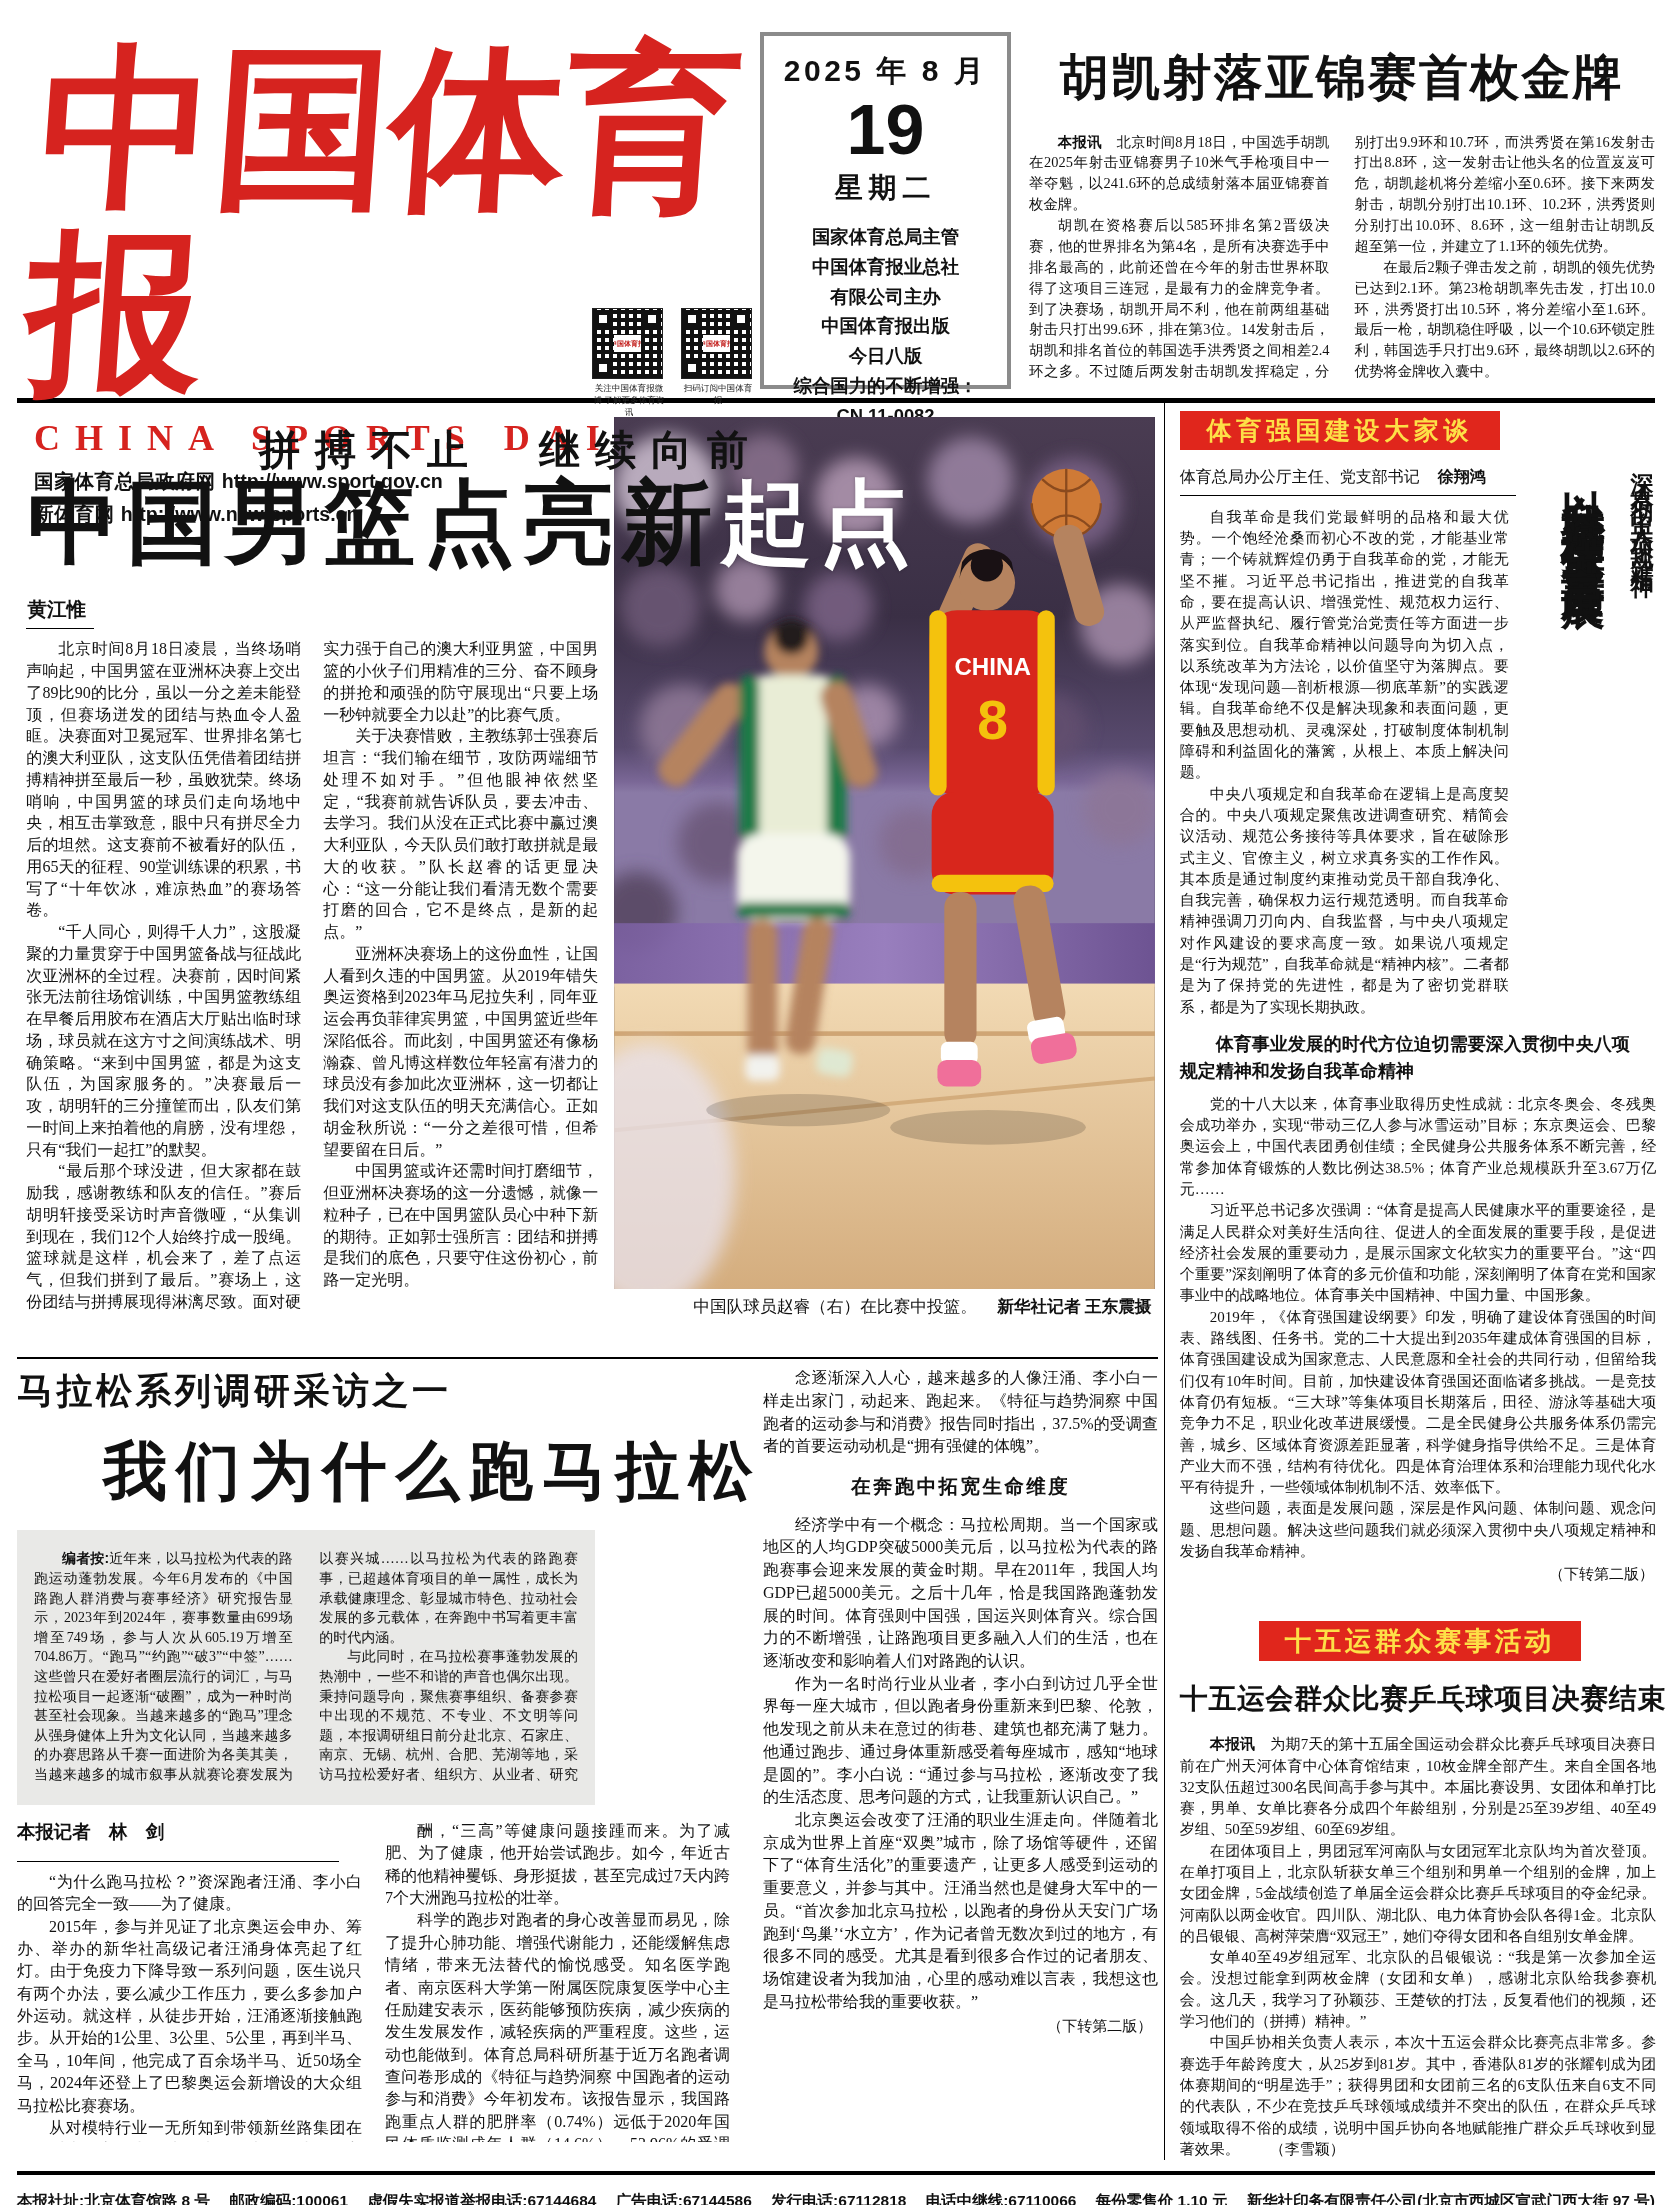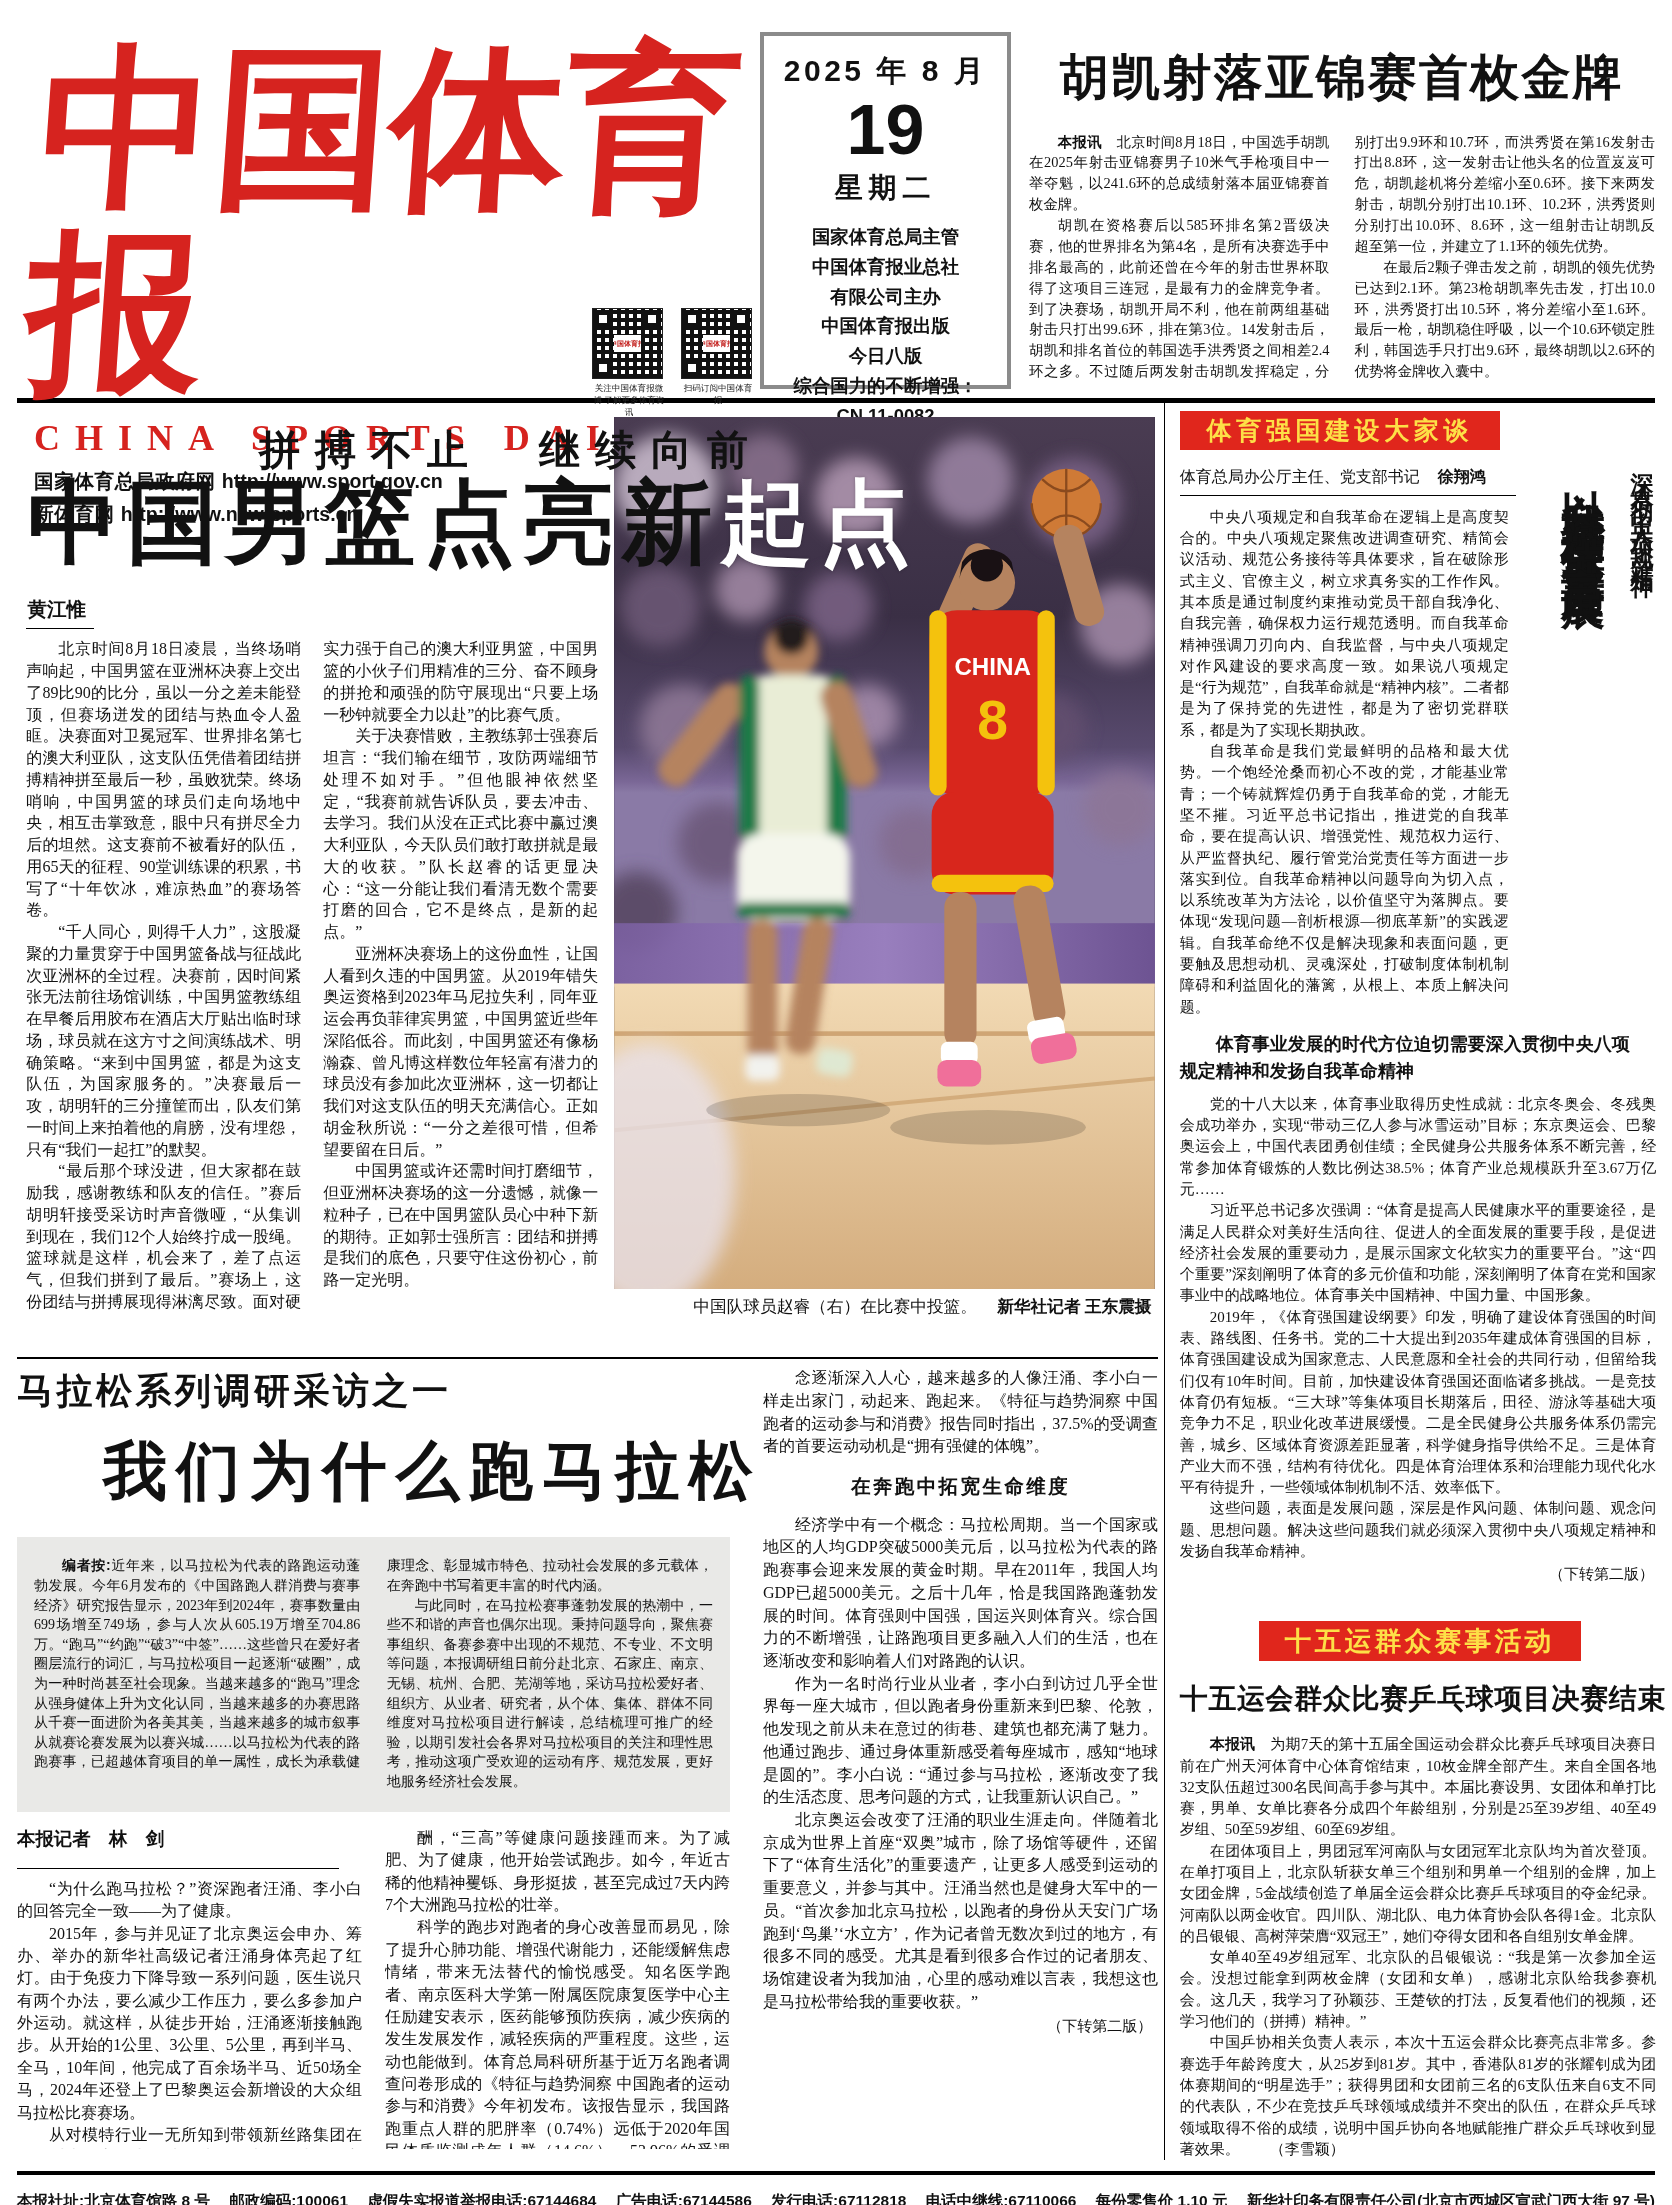--- a/index.html
+++ b/index.html
@@ -93,21 +93,21 @@
     margin:37px auto 0 auto; }
   .headline2 { margin-top:19.6px; text-align:center; font-size:28px; font-weight:900;
     letter-spacing:0.6px; white-space:nowrap; }
   .article2 { margin-top:16px; font-size:15px; line-height:1.42; text-align:justify; margin-right:3.5px; }
   
   .marathon { display:flex; padding-top:8px; height:792px; overflow:hidden; }
   .mara-left { width:723px; }
   .mara-kicker { font-size:36px; font-weight:900; letter-spacing:3.5px; }
   .mara-title { margin-top:11.5px; margin-left:86px; font-size:64px; font-weight:900;
     letter-spacing:9.2px; white-space:nowrap; }
-  .editor-box { margin-top:22px; width:713px; height:275px; background:#e9e9e7;
+  .editor-box { margin-top:15px; width:578px; height:275px; background:#e9e9e7;
     padding:19.6px 17px; columns:2; column-gap:26.5px; font-size:14px; line-height:1.4;
     text-align:justify; overflow:hidden; }
   .editor-box p { text-indent:2em; }
   .editor-label { font-weight:900; font-family:"Liberation Sans","DejaVu Sans",sans-serif; }
   .mara-bottom { display:flex; margin-top:15px; height:322px; overflow:hidden; column-gap:23px; }
   .mb-col { width:345px; font-size:16px; line-height:1.4; text-align:justify; overflow:hidden; }
   .mb-col p { text-indent:2em; }
   .mara-byline { font-size:18.4px; font-weight:700; border-bottom:1.7px solid #000;
     padding-bottom:15px; margin-bottom:9.2px; width:322px; text-indent:0 !important; }
   .mara-right { width:395px; margin-left:23px; font-size:16px; line-height:1.42;
@@ -365,22 +365,22 @@
       </div>
 
       <div class="red-tag tag1">体育强国建设大家谈</div>
 
       <div class="r-byline">
         <span>体育总局办公厅主任、党支部书记</span>
         <span class="author">徐翔鸿</span>
       </div>
 
       <div class="r-part1">
+        <p>自我革命是我们党最鲜明的品格和最大优势。一个饱经沧桑而初心不改的党，才能基业常青；一个铸就辉煌仍勇于自我革命的党，才能无坚不摧。习近平总书记指出，推进党的自我革命，要在提高认识、增强党性、规范权力运行、从严监督执纪、履行管党治党责任等方面进一步落实到位。自我革命精神以问题导向为切入点，以系统改革为方法论，以价值坚守为落脚点。要体现“发现问题—剖析根源—彻底革新”的实践逻辑。自我革命绝不仅是解决现象和表面问题，更要触及思想动机、灵魂深处，打破制度体制机制障碍和利益固化的藩篱，从根上、本质上解决问题。</p>
         <p>中央八项规定和自我革命在逻辑上是高度契合的。中央八项规定聚焦改进调查研究、精简会议活动、规范公务接待等具体要求，旨在破除形式主义、官僚主义，树立求真务实的工作作风。其本质是通过制度约束推动党员干部自我净化、自我完善，确保权力运行规范透明。而自我革命精神强调刀刃向内、自我监督，与中央八项规定对作风建设的要求高度一致。如果说八项规定是“行为规范”，自我革命就是“精神内核”。二者都是为了保持党的先进性，都是为了密切党群联系，都是为了实现长期执政。</p>
-        <p>自我革命是我们党最鲜明的品格和最大优势。一个饱经沧桑而初心不改的党，才能基业常青；一个铸就辉煌仍勇于自我革命的党，才能无坚不摧。习近平总书记指出，推进党的自我革命，要在提高认识、增强党性、规范权力运行、从严监督执纪、履行管党治党责任等方面进一步落实到位。自我革命精神以问题导向为切入点，以系统改革为方法论，以价值坚守为落脚点。要体现“发现问题—剖析根源—彻底革新”的实践逻辑。自我革命绝不仅是解决现象和表面问题，更要触及思想动机、灵魂深处，打破制度体制机制障碍和利益固化的藩篱，从根上、本质上解决问题。</p>
       </div>
 
       <div class="r-subhead">体育事业发展的时代方位迫切需要深入贯彻中央八项规定精神和发扬自我革命精神</div>
 
       <div class="r-part2">
         <p>党的十八大以来，体育事业取得历史性成就：北京冬奥会、冬残奥会成功举办，实现“带动三亿人参与冰雪运动”目标；东京奥运会、巴黎奥运会上，中国代表团勇创佳绩；全民健身公共服务体系不断完善，经常参加体育锻炼的人数比例达38.5%；体育产业总规模跃升至3.67万亿元……</p>
         <p>习近平总书记多次强调：“体育是提高人民健康水平的重要途径，是满足人民群众对美好生活向往、促进人的全面发展的重要手段，是促进经济社会发展的重要动力，是展示国家文化软实力的重要平台。”这“四个重要”深刻阐明了体育的多元价值和功能，深刻阐明了体育在党和国家事业中的战略地位。体育事关中国精神、中国力量、中国形象。</p>
         <p>2019年，《体育强国建设纲要》印发，明确了建设体育强国的时间表、路线图、任务书。党的二十大提出到2035年建成体育强国的目标，体育强国建设成为国家意志、人民意愿和全社会的共同行动，但留给我们仅有10年时间。目前，加快建设体育强国还面临诸多挑战。一是竞技体育仍有短板。“三大球”等集体项目长期落后，田径、游泳等基础大项竞争力不足，职业化改革进展缓慢。二是全民健身公共服务体系仍需完善，城乡、区域体育资源差距显著，科学健身指导供给不足。三是体育产业大而不强，结构有待优化。四是体育治理体系和治理能力现代化水平有待提升，一些领域体制机制不活、效率低下。</p>
         <p>这些问题，表面是发展问题，深层是作风问题、体制问题、观念问题、思想问题。解决这些问题我们就必须深入贯彻中央八项规定精神和发扬自我革命精神。</p>
       </div>

